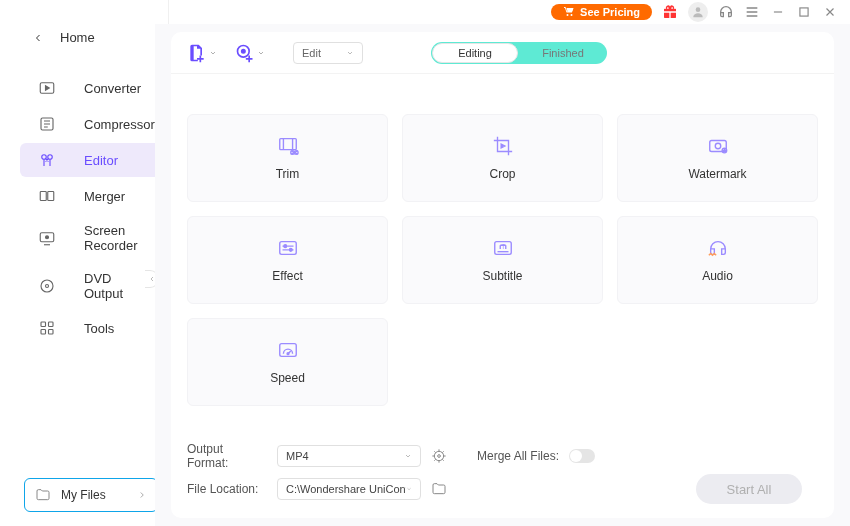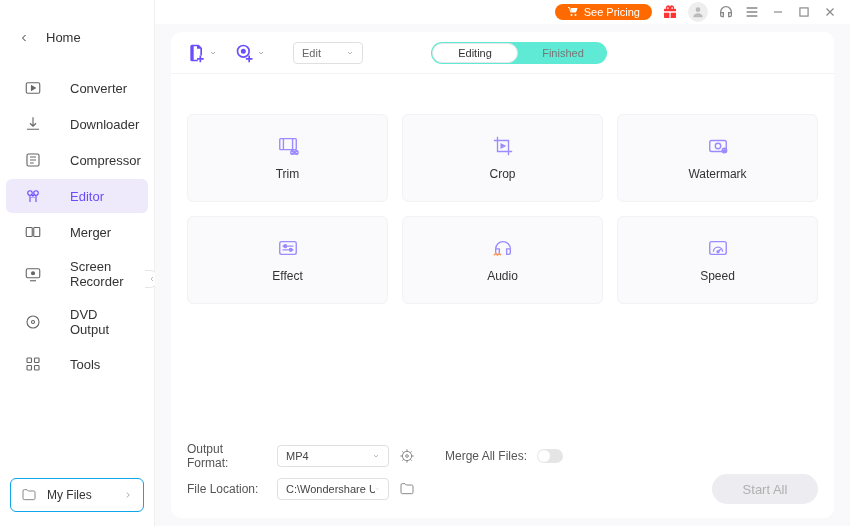--- a/index.html
+++ b/index.html
@@ -1,23 +1,23 @@
 <!DOCTYPE html>
 <html><head>
   <meta charset="utf-8">
   <style>
     * { margin:0; padding:0; box-sizing:border-box; font-family:-apple-system,BlinkMacSystemFont,"Segoe UI",sans-serif; }
     body { width:850px; height:526px; background:#fff; overflow:hidden; position:relative; }
     .titlebar { position:absolute; top:0; right:0; height:24px; display:flex; align-items:center; gap:10px; padding:0 12px; }
-    .pricing-btn { background:#ff6a00; color:#fff; border-radius:12px; padding:2px 12px; font-size:11px; font-weight:400; display:flex; align-items:center; gap:5px; }
+    .pricing-btn { background:#ff6a00; color:#fff; border-radius:12px; padding:2px 12px; font-size:11px; font-weight:700; display:flex; align-items:center; gap:5px; }
     .pricing-btn svg { width:12px; height:12px; }
     .tb-icon { width:16px; height:16px; color:#888; cursor:pointer; display:flex; align-items:center; justify-content:center; }
     .tb-icon.gift { color:#ff3333; }
     .tb-icon.avatar { width:20px; height:20px; border-radius:50%; background:#eee; }
-    .sidebar { position:absolute; left:0; top:0; width:155px; height:526px; background:#fff; border-right:1px solid #f0f0f0; }
+    .sidebar { position:absolute; left:14px; top:0; width:155px; height:526px; background:#fff; border-right:1px solid #f0f0f0; }
     .home-row { display:flex; align-items:center; gap:16px; padding:12px 18px; margin-top:18px; cursor:pointer; }
     .home-row svg { width:12px; height:12px; color:#333; }
     .home-row span { font-size:13px; color:#333; }
     .nav { margin-top:14px; }
     .nav-item { display:flex; align-items:center; gap:28px; padding:8px 18px; cursor:pointer; font-size:13px; color:#333; margin:2px 6px; border-radius:6px; }
     .nav-item.active { background:#eee9fb; color:#6a4dff; }
     .nav-item .ico { width:18px; height:18px; color:#666; display:flex; align-items:center; justify-content:center; }
     .nav-item.active .ico { color:#6a4dff; }
     .myfiles { position:absolute; bottom:14px; left:10px; right:10px; padding:8px 10px; border:1px solid #0ea5e9; border-radius:6px; display:flex; align-items:center; gap:10px; font-size:12px; color:#333; cursor:pointer; }
     .myfiles svg.chev { margin-left:auto; width:10px; height:10px; color:#999; }
@@ -33,26 +33,26 @@
     .seg-opt { flex:1; display:flex; align-items:center; justify-content:center; font-size:11px; color:#777; cursor:pointer; z-index:1; }
     .seg-opt.active { color:#333; font-weight:500; }
     .seg-pill { position:absolute; left:1px; top:1px; width:86px; height:20px; background:#fff; border-radius:10px; border:1px solid #e5e5e5; }
     .grid { padding:40px 16px 16px 16px; display:grid; grid-template-columns:repeat(3,1fr); gap:14px; }
     .card { background:#fafafc; border:1px solid #f2f2f5; border-radius:6px; height:88px; display:flex; flex-direction:column; align-items:center; justify-content:center; gap:10px; cursor:pointer; }
     .card .cicon { width:26px; height:22px; color:#9b8bff; }
     .card .clabel { font-size:12px; color:#333; }
     .footer { position:absolute; left:16px; right:16px; bottom:10px; font-size:12px; color:#555; }
     .frow { display:flex; align-items:center; gap:10px; margin-bottom:8px; }
     .flabel { width:80px; }
-    .fselect { width:112px; height:22px; border:1px solid #e0e0e0; border-radius:4px; display:flex; align-items:center; justify-content:space-between; padding:0 8px; font-size:11px; color:#444; cursor:pointer; }
+    .fselect { width:144px; height:22px; border:1px solid #e0e0e0; border-radius:4px; display:flex; align-items:center; justify-content:space-between; padding:0 8px; font-size:11px; color:#444; cursor:pointer; }
     .ficon { width:16px; height:16px; color:#888; cursor:pointer; }
     .merge-label { margin-left:20px; font-size:12px; }
     .toggle { width:26px; height:14px; background:#e5e5e5; border-radius:7px; position:relative; cursor:pointer; }
     .toggle::after { content:""; position:absolute; left:1px; top:1px; width:12px; height:12px; background:#fff; border-radius:50%; }
-    .start-btn { position:absolute; right:0; bottom:4px; width:106px; height:30px; background:#ececf1; color:#b0b0b0; border-radius:15px; display:flex; align-items:center; justify-content:center; font-size:13px; }
+    .start-btn { position:absolute; right:16px; bottom:4px; width:106px; height:30px; background:#ececf1; color:#b0b0b0; border-radius:15px; display:flex; align-items:center; justify-content:center; font-size:13px; }
     svg { display:block; }
   </style>
 </head>
 <body>
 
 <div class="titlebar">
   <div class="pricing-btn">
     <svg viewBox="0 0 24 24" fill="currentColor">
         <path d="M7 4h14l-2 7H9L7 4zm2 12a2 2 0 100 4 2 2 0 000-4zm8 0a2 2 0 100 4 2 2 0 000-4zM5 2H2v2h2l3 9h11v-2H8.4L5 2z"></path>
       </svg>
@@ -105,28 +105,20 @@
   </div>
   <div class="nav">
     <div class="nav-item">
       <span class="ico">
           <svg viewBox="0 0 24 24" fill="none" stroke="currentColor" stroke-width="1.5" width="18" height="18">
             <rect x="3" y="5" width="18" height="14" rx="2"></rect>
             <path d="M10 9l5 3-5 3V9z" fill="currentColor"></path>
           </svg>
         </span>
       <span>Converter</span>
-    </div>
-    <div class="nav-item">
-      <span class="ico">
-          <svg viewBox="0 0 24 24" fill="none" stroke="currentColor" stroke-width="1.5" width="18" height="18">
-            <path d="M12 3v12m0 0l-4-4m4 4l4-4M4 19h16"></path>
-          </svg>
-        </span>
-      <span>Downloader</span>
     </div>
     <div class="nav-item">
       <span class="ico">
           <svg viewBox="0 0 24 24" fill="none" stroke="currentColor" stroke-width="1.5" width="18" height="18">
             <rect x="4" y="4" width="16" height="16" rx="2"></rect>
             <path d="M8 8h8M8 12h8M8 16h5"></path>
           </svg>
         </span>
       <span>Compressor</span>
     </div>
@@ -266,20 +258,29 @@
       </div>
       <div class="card">
         <svg class="cicon" viewBox="0 0 24 24" fill="none" stroke="currentColor" stroke-width="1.5">
             <rect x="3" y="5" width="18" height="14" rx="2"></rect>
             <circle cx="9" cy="10" r="1.5" fill="currentColor"></circle>
             <path d="M6 10h2m3 0h7"></path>
             <circle cx="15" cy="14" r="1.5" fill="currentColor"></circle>
             <path d="M6 14h7m3 0h2"></path>
           </svg>
         <span class="clabel">Effect</span>
+      </div>
+      <div class="card">
+        <svg class="cicon" viewBox="0 0 24 24" fill="none" stroke="currentColor" stroke-width="1.5">
+            <rect x="3" y="5" width="18" height="14" rx="2"></rect>
+            <path d="M9 9h6M9 9v4m6-4v4"></path>
+            <text x="10" y="13" font-size="7" fill="currentColor" stroke="none">T</text>
+            <path d="M6 16h12"></path>
+          </svg>
+        <span class="clabel">Subtitle</span>
       </div>
       <div class="card">
         <svg class="cicon" viewBox="0 0 24 24" fill="none" stroke="currentColor" stroke-width="1.5">
             <path d="M4 13a8 8 0 0116 0v4a2 2 0 01-2 2h-2v-6h4M4 13v4a2 2 0 002 2h2v-6H4"></path>
             <path d="M2 20l2-2 2 2 2-2 2 2" stroke="#ff9d5c"></path>
           </svg>
         <span class="clabel">Audio</span>
       </div>
       <div class="card">
         <svg class="cicon" viewBox="0 0 24 24" fill="none" stroke="currentColor" stroke-width="1.5">

